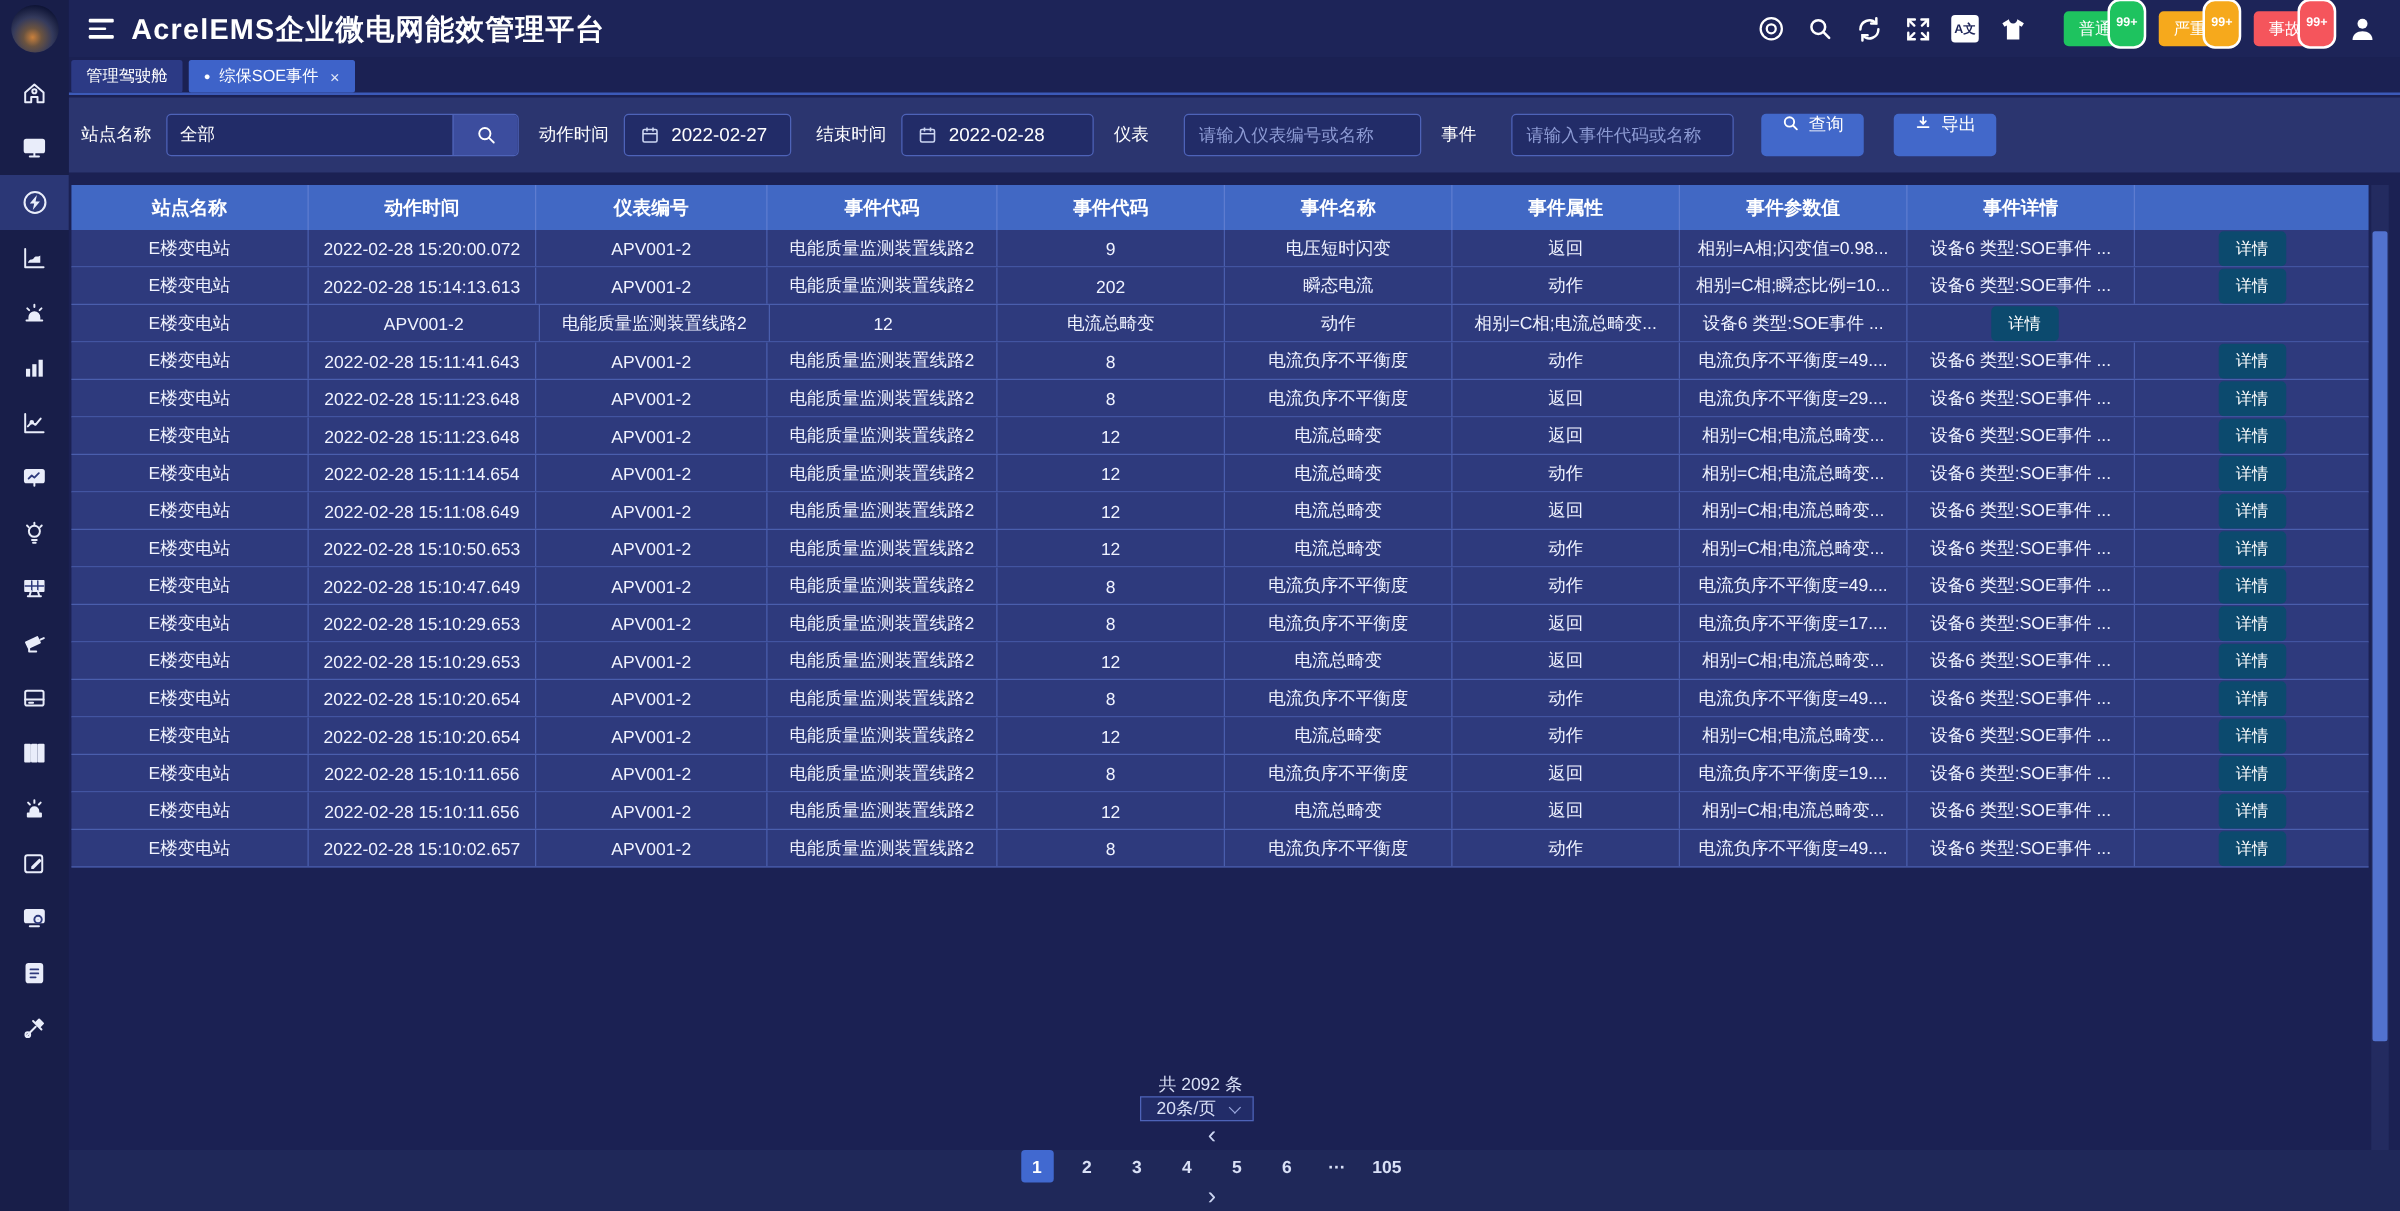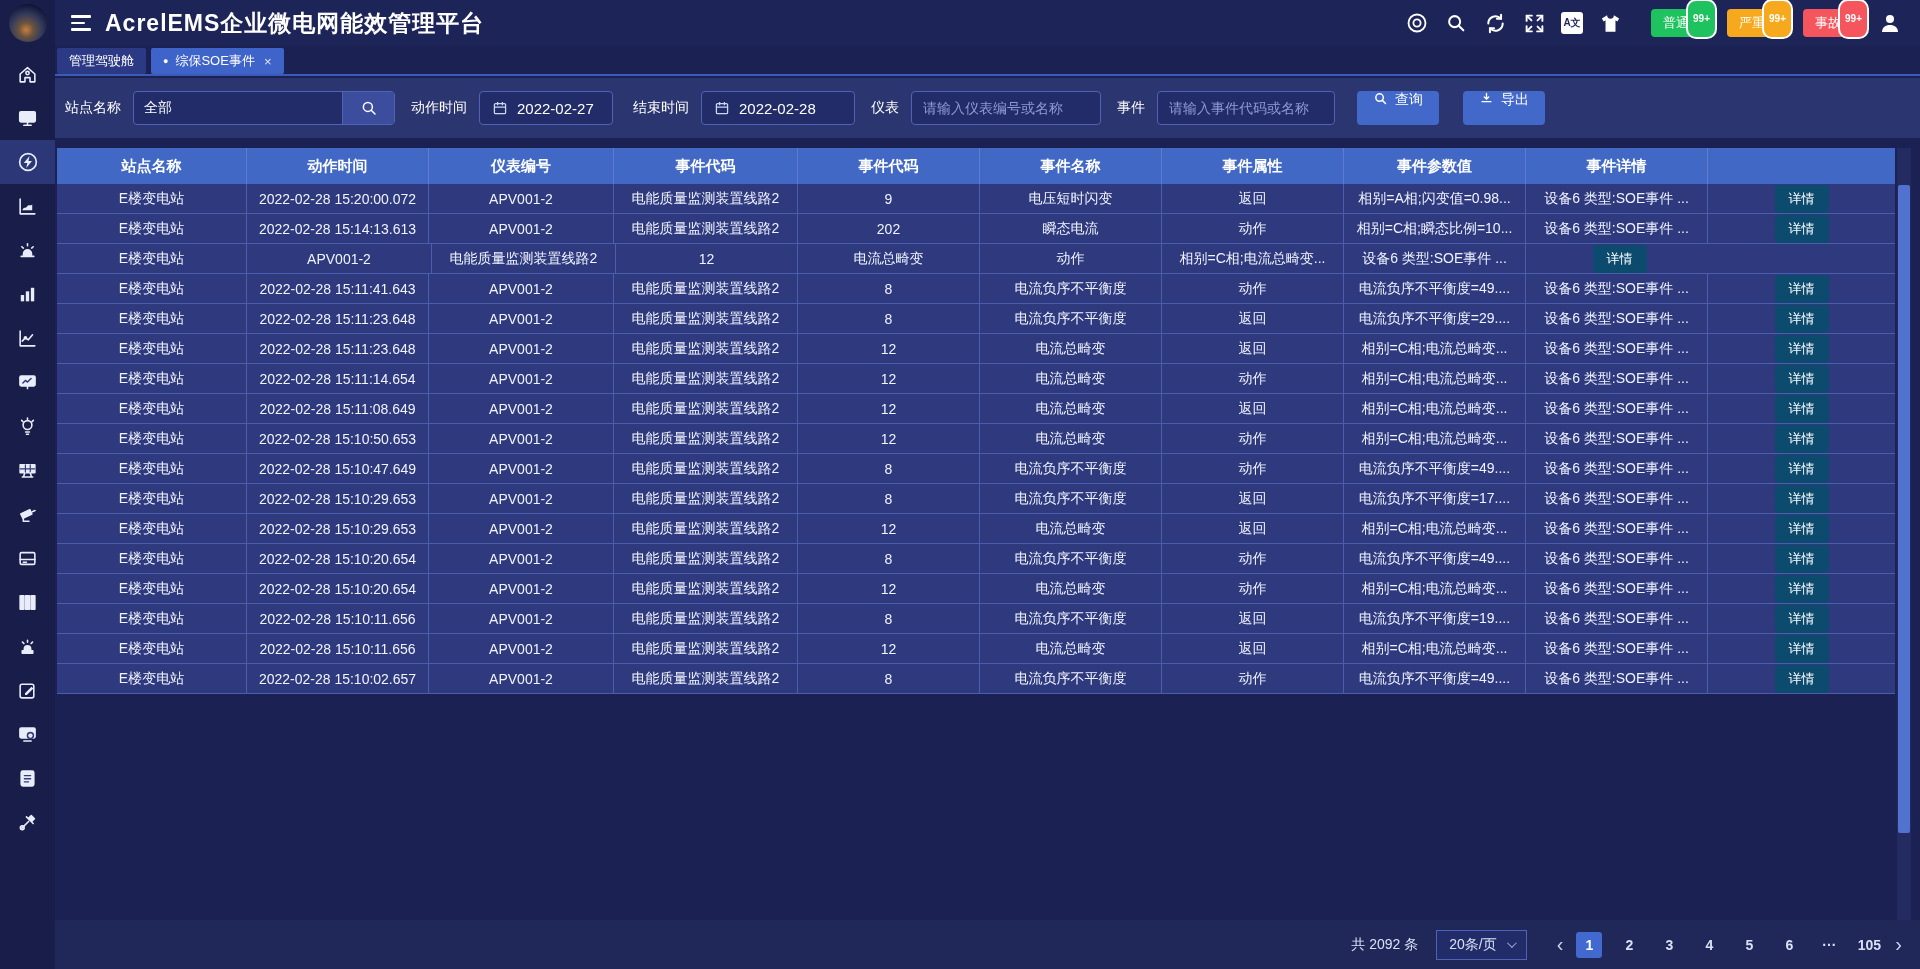--- a/index.html
+++ b/index.html
@@ -38,30 +38,30 @@
          background:#2c3a85; border-radius:2px; cursor:pointer; }
   .tab.active { background:#3e63c9; }
   .tab .dot { font-size:9px; }
   .tab .close { font-size:13px; opacity:.85; margin-left:2px; cursor:pointer; }
 
   
   .filterbar { position:absolute; left:55px; top:78px; width:1865px; height:60px; background:#2b356f;
                display:flex; align-items:center; font-size:14px; padding-left:10px; }
   .flabel { color:#fff; white-space:nowrap; }
   .input-group { display:flex; height:34px; border:1px solid #4e63b8; border-radius:4px; overflow:hidden;
-                 background:#222c68; margin-left:12px; }
+                 background:#222c68; margin-left:12px;gap:20px; }
   .site-input { width:208px; background:transparent; border:none; outline:none; color:#fff; font-size:14px; padding:0 10px;
                 font-family:inherit; }
   .site-search-btn { width:52px; background:#3c4d9e; border:none; border-left:1px solid #4e63b8; cursor:pointer;
                      display:flex; align-items:center; justify-content:center; }
   .date-input { display:flex; align-items:center; gap:9px; height:34px; border:1px solid #4e63b8; border-radius:4px;
                 background:#222c68; padding:0 12px; margin-left:12px; cursor:pointer; }
   .date-text { font-size:15px; }
   .text-input { height:34px; background:#222c68; border:1px solid #4e63b8; border-radius:4px; color:#3b82f6;
-                font-size:14px; padding:0 11px; outline:none; margin-left:12px; font-family:inherit; }
+                font-size:14px; padding:0 11px; outline:none; margin-left:28px; font-family:inherit; }
   .text-input::placeholder { color:#8d9bd4; }
   .btn { height:34px; border:none; border-radius:4px; background:#4268ca; color:#fff; font-size:14px;
          display:flex; align-items:flex-start; gap:7px; padding:0 16px; cursor:pointer; font-family:inherit; }
 
   
   .table-wrap { position:absolute; left:57px; top:148px; width:1838px; height:772px; overflow:hidden; }
   .thead { display:flex; height:36px; background:#4168c4; }
   .hcell { display:flex; align-items:center; justify-content:center; font-size:15px; font-weight:bold;
            border-right:1px solid #5e7cd0; }
   .hcell:last-child { border-right:none; }
@@ -74,22 +74,22 @@
   .c8{width:182px;flex:none;} .c9{width:187px;flex:none;}
   .detail-btn { width:54px; height:28px; background:#0c4a6e; border:none; border-radius:4px; color:#fff;
                 font-size:13px; cursor:pointer; font-family:inherit; }
 
   
   .vscroll { position:absolute; left:1897px; top:148px; width:14px; height:772px; background:#232b60; }
   .vscroll .thumb { position:absolute; top:37px; left:1px; width:12px; height:648px; background:#5272cf; border-radius:2px; }
 
   
   .pagination { position:absolute; left:55px; top:920px; width:1865px; height:49px; background:#1f2859;
-                display:flex; align-items:center; justify-content:flex-end; padding-right:12px; font-size:14px;
-                color:#d9e0f6; }
+                display:flex; align-items:center; justify-content:flex-end; padding-right:36px; font-size:14px;
+                color:#d9e0f6;flex-direction:column; }
   .pg-total { margin-right:18px; }
   .pg-size { display:flex; align-items:center; gap:10px; height:30px; border:1px solid #4e63b8; border-radius:0;
              background:#222c68; padding:0 12px; margin-right:24px; cursor:pointer; }
   .chev { width:7px; height:7px; border-right:1.5px solid #9aa8dd; border-bottom:1.5px solid #9aa8dd;
           transform:rotate(45deg) translateY(-2px); }
   .pg-arrow { font-size:20px; padding:0 6px; cursor:pointer; color:#cdd6f2; }
   .pages { display:flex; align-items:center; }
   .page { min-width:26px; height:26px; display:flex; align-items:center; justify-content:center; margin:0 7px;
           border-radius:3px; cursor:pointer; font-weight:bold; }
   .page.active { background:#4169d0; color:#fff; }

